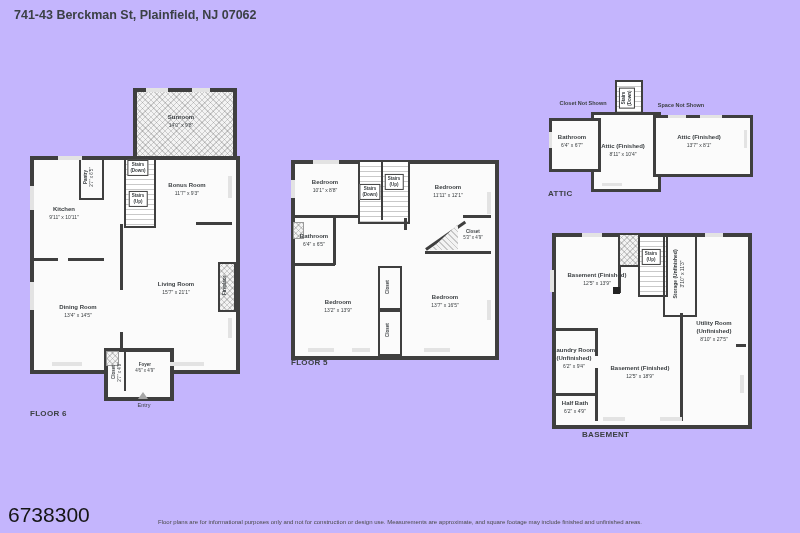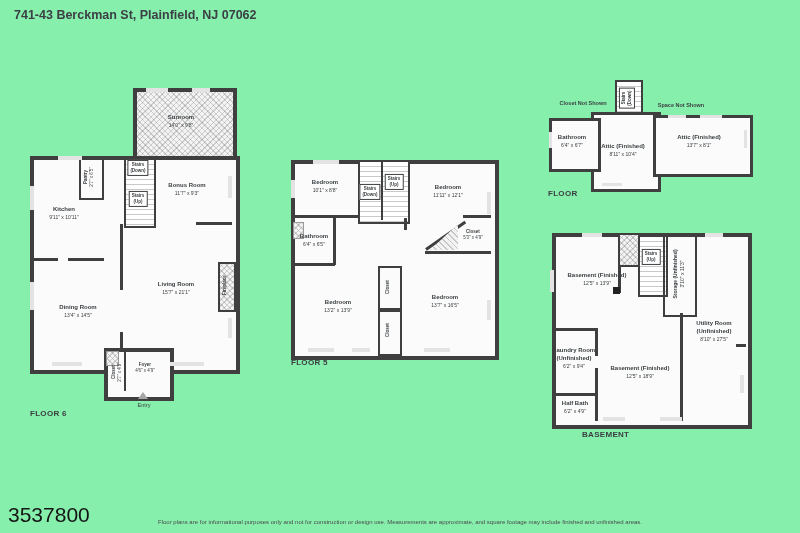--- a/index.html
+++ b/index.html
@@ -1,17 +1,17 @@
 <!DOCTYPE html>
 <html><head>
 <meta charset="utf-8">
 <style>
   html,body{margin:0;padding:0}
   body{font-family:"Liberation Sans",sans-serif;background:#fff}
-  #stage{position:relative;width:800px;height:533px;background:#86efac;overflow:hidden;
+  #stage{position:relative;width:800px;height:533px;background:#c4b5fd;overflow:hidden;
          --wall:#3f3f3f;--txt:#3c4043}
   .abs{position:absolute}
   .room{position:absolute;border:3px solid var(--wall);background:#fbfbfb}
   .thick{border-width:4px}
   .thin{border-width:2px}
   .wall{position:absolute;display:block;background:var(--wall)}
   .win{position:absolute;display:block;background:#e3e3e3}
   .hatch{background-color:#f3f3f3;
     background-image:repeating-linear-gradient(45deg,rgba(70,70,70,.22) 0 1px,transparent 1px 4px),
                      repeating-linear-gradient(-45deg,rgba(70,70,70,.22) 0 1px,transparent 1px 4px)}
@@ -215,21 +215,21 @@
         <span class="nm">Attic (Finished)</span>
         <span class="dm">13'7" x 8'1"</span>
       </div>
 
     <i class="win" style="left:668px;top:115px;width:18px;height:3px"></i>
     <i class="win" style="left:700px;top:115px;width:22px;height:3px"></i>
     <i class="win" style="left:744px;top:130px;width:3px;height:18px"></i>
     <i class="win" style="left:549px;top:132px;width:3px;height:16px"></i>
     <i class="win" style="left:602px;top:183px;width:20px;height:3px"></i>
 
-    <div class="floorlbl" style="left:548px;top:189px">FLOOR</div>
+    <div class="floorlbl" style="left:548px;top:189px">ATTIC</div>
   </div>
 
   <div>
     <div class="room thick" style="left:552px;top:233px;width:192px;height:188px"></div>
 
     <div class="abs hatch" style="left:618px;top:235px;width:20px;height:30px;border:2px solid var(--wall);border-top:none"></div>
     <div class="room thin stairs" style="left:638px;top:235px;width:26px;height:58px"></div>
     <div class="slbl" style="left:651px;top:257px">Stairs
 (Up)</div>
     <i class="wall" style="left:618px;top:265px;width:3px;height:28px"></i>
@@ -276,16 +276,16 @@
     <i class="win" style="left:550px;top:270px;width:4px;height:22px"></i>
     <i class="win" style="left:582px;top:233px;width:20px;height:4px"></i>
     <i class="win" style="left:705px;top:233px;width:18px;height:4px"></i>
     <i class="win" style="left:603px;top:417px;width:22px;height:4px"></i>
     <i class="win" style="left:660px;top:417px;width:22px;height:4px"></i>
     <i class="win" style="left:740px;top:375px;width:4px;height:18px"></i>
 
     <div class="floorlbl" style="left:582px;top:430px">BASEMENT</div>
   </div>
 
-  <div class="mls" style="left:8px;top:503px">3537800</div>
+  <div class="mls" style="left:8px;top:503px">6738300</div>
   <div class="disclaimer" style="left:400px;top:522px">Floor plans are for informational purposes only and not for construction or design use. Measurements are approximate, and square footage may include finished and unfinished areas.</div>
 
 </div>
 
 </body></html>

